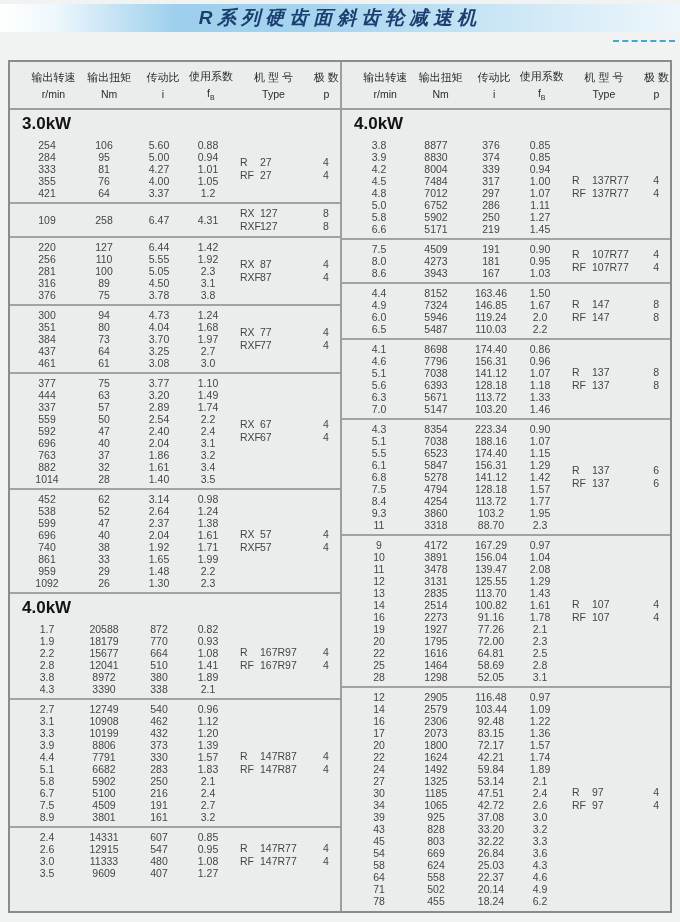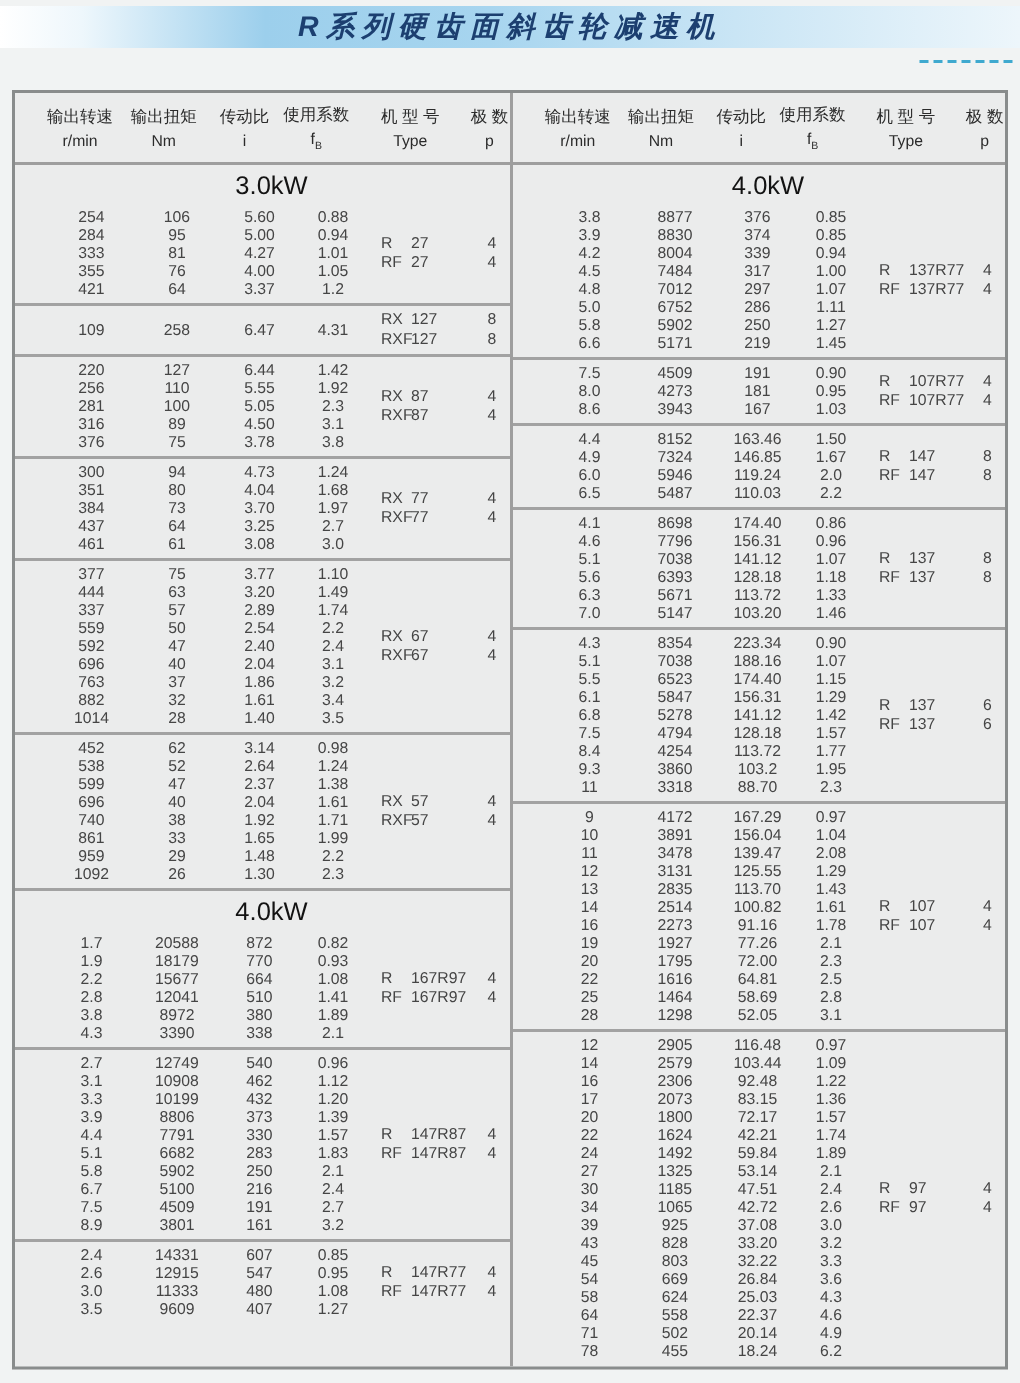--- a/index.html
+++ b/index.html
@@ -30,26 +30,26 @@
   .right-half{border-left:2px solid #9e9e9e}
   .thead .half{display:flex;padding-left:17px;align-items:center}
   .hcell{display:flex;flex-direction:column;align-items:center;justify-content:center;gap:3px}
   .h-zh{font-size:11px;color:#2b2b2b;white-space:nowrap}
   .h-unit{font-size:10.5px;color:#2b2b2b}
   .h-unit sub{font-size:7px}
   .w-speed{width:54px}.w-torque{width:60px}.w-ratio{width:50px}.w-factor{width:48px}
   .w-type{width:80px}.w-poles{width:28px}
   .tbody{display:flex;height:801px}
   .power{
-    font-size:17px;font-weight:normal;color:#131313;
-    padding:4px 0 3px 12px;line-height:19px;text-align:center;
+    font-size:17px;font-weight:bold;color:#131313;
+    padding:4px 0 3px 12px;line-height:19px;
   }
   .divider{border-top:2px solid #a2a2a2;width:100%}
   .block{display:flex;align-items:center;padding:3px 0;box-sizing:border-box}
-  .nums{padding-left:24px}
+  .nums{padding-left:10px}
   .row{display:flex}
   .cell{display:inline-block;text-align:center;font-size:10.5px;line-height:12px;color:#454545}
   .typecol{width:80px;box-sizing:border-box;padding-left:8px;font-size:10.5px;line-height:13px;color:#454545}
   .tline{display:flex}
   .tprefix{width:20px}
   .polecol{width:28px;text-align:center;font-size:10.5px;line-height:13px;color:#454545}
 </style>
 </head>
 <body>
 

